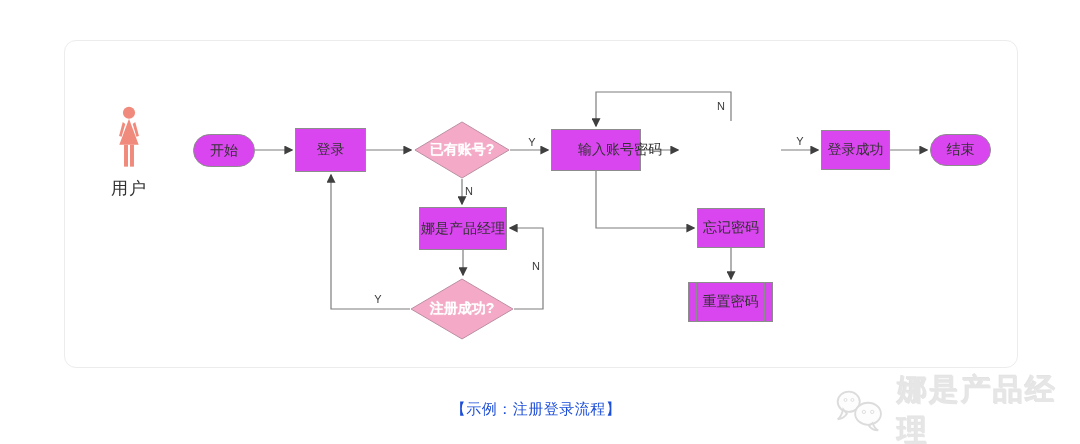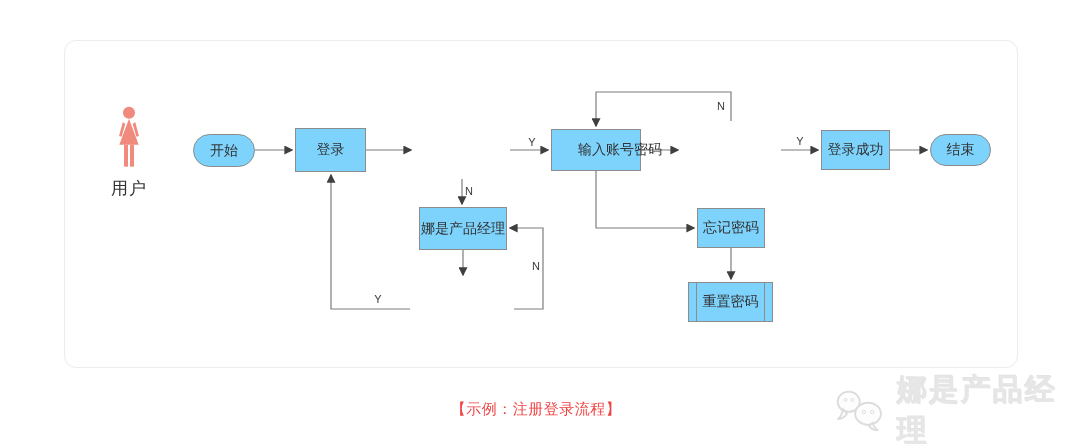--- a/index.html
+++ b/index.html
@@ -12,38 +12,38 @@
     --text:#333333;
     --watermark:#e6e6e6;
   }
   html,body{margin:0;padding:0;background:#ffffff;}
   body{font-family:"Liberation Sans","DejaVu Sans",sans-serif;}
   .stage{position:relative;width:1080px;height:444px;background:#fff;overflow:hidden;}
   .card{position:absolute;left:64px;top:40px;width:954px;height:328px;background:#fff;
         border:1px solid #ececec;border-radius:12px;box-sizing:border-box;}
   .connectors{position:absolute;left:0;top:0;width:1080px;height:444px;pointer-events:none;}
   .connectors path{stroke:var(--connector);stroke-width:1.2;fill:none;}
-  .node{position:absolute;box-sizing:border-box;border:1px solid var(--shape-stroke);background:#7dd3fc;
+  .node{position:absolute;box-sizing:border-box;border:1px solid var(--shape-stroke);background:#d946ef;
         display:flex;align-items:center;justify-content:center;font-size:14px;color:var(--text);
         white-space:nowrap;}
   .terminal{border-radius:17px;}
   .predef::before,.predef::after{content:"";position:absolute;top:0;bottom:0;width:1px;background:var(--shape-stroke);}
   .predef::before{left:7px;}
   .predef::after{right:7px;}
   .decision{position:absolute;display:flex;align-items:center;justify-content:center;}
   .decision svg{position:absolute;left:0;top:0;width:100%;height:100%;}
   .decision polygon{fill:var(--decision-fill);stroke:var(--decision-stroke);vector-effect:non-scaling-stroke;}
   .decision-label{position:relative;color:#fff;font-weight:bold;font-size:14px;white-space:nowrap;
                   text-shadow:0 0 1px rgba(255,255,255,.6);}
   .edge-label{position:absolute;transform:translate(-50%,-50%);font-size:11px;color:#3c3c3c;}
   .actor{position:absolute;left:89px;top:106px;width:80px;text-align:center;}
   .actor svg{display:block;margin:0 auto;}
   .actor-label{margin-top:7px;font-size:17px;font-weight:500;color:#2f2f2f;letter-spacing:1px;text-align:center;}
   .caption{position:absolute;left:0;right:8px;top:400px;text-align:center;font-size:15px;
-           font-weight:500;color:#ef4444;letter-spacing:.5px;}
+           font-weight:500;color:#1d4ed8;letter-spacing:.5px;}
   .watermark{position:absolute;left:834px;top:370px;display:flex;align-items:center;gap:8px;}
   .watermark-text{font-size:30px;font-weight:bold;letter-spacing:2px;color:var(--watermark);
                   text-shadow:-1px -1px 0 rgba(175,175,175,.35),1px 1px 1px #ffffff;}
   .wm-icon path,.wm-icon ellipse,.wm-icon circle{stroke:#dcdcdc;fill:#fdfdfd;}
 </style>
 </head>
 <body>
 
 <div class="stage">
   <div class="card"></div>
@@ -101,20 +101,32 @@
   <div class="node" style="left:419px;top:207px;width:88px;height:43px;">
     <span>娜是产品经理</span>
   </div>
   <div class="node predef" style="left:688px;top:282px;width:85px;height:40px;">
     <span>重置密码</span>
   </div>
   <div class="node" style="left:697px;top:208px;width:68px;height:40px;">
     <span>忘记密码</span>
   </div>
 
+  <div class="decision" style="left:414px;top:121px;width:96px;height:58px;">
+    <svg viewBox="0 0 100 60" preserveAspectRatio="none">
+      <polygon points="50,1 99,30 50,59 1,30"></polygon>
+    </svg>
+    <span class="decision-label">已有账号?</span>
+  </div>
+  <div class="decision" style="left:410px;top:278px;width:104px;height:62px;">
+    <svg viewBox="0 0 100 60" preserveAspectRatio="none">
+      <polygon points="50,1 99,30 50,59 1,30"></polygon>
+    </svg>
+    <span class="decision-label">注册成功?</span>
+  </div>
 
   <span class="edge-label" style="left:532px;top:142px;">Y</span>
   <span class="edge-label" style="left:469px;top:191px;">N</span>
   <span class="edge-label" style="left:536px;top:266px;">N</span>
   <span class="edge-label" style="left:378px;top:299px;">Y</span>
   <span class="edge-label" style="left:721px;top:106px;">N</span>
   <span class="edge-label" style="left:800px;top:141px;">Y</span>
 
   <div class="caption">【示例：注册登录流程】</div>
 

